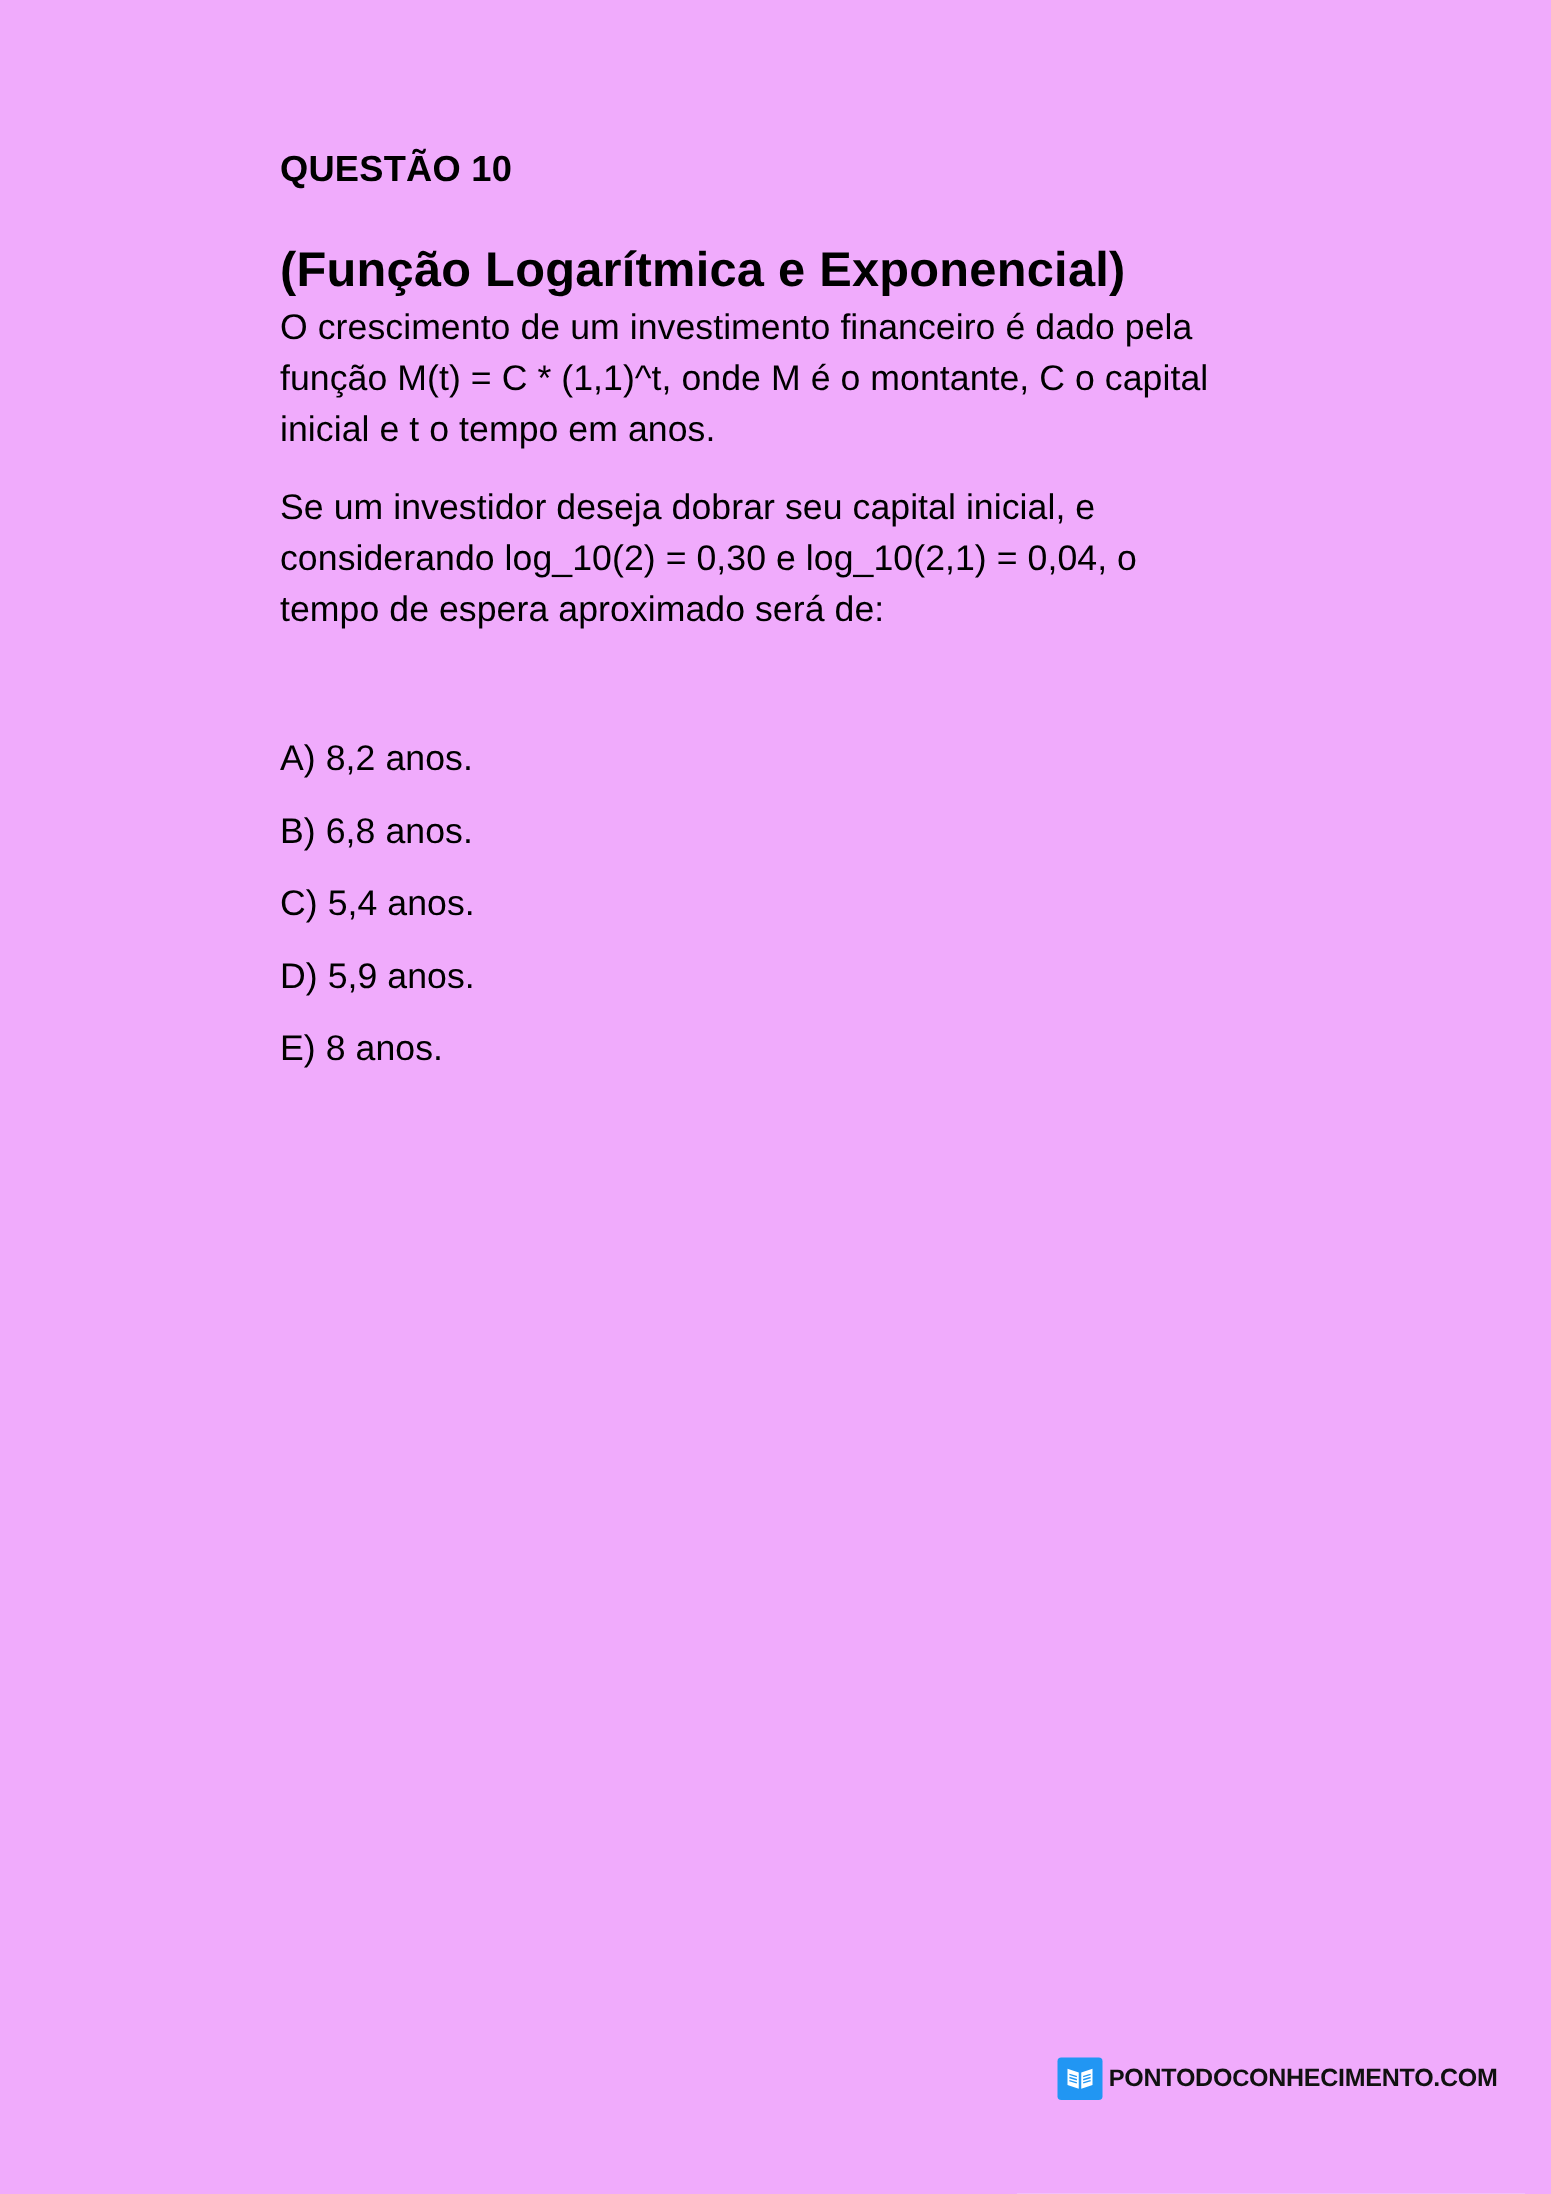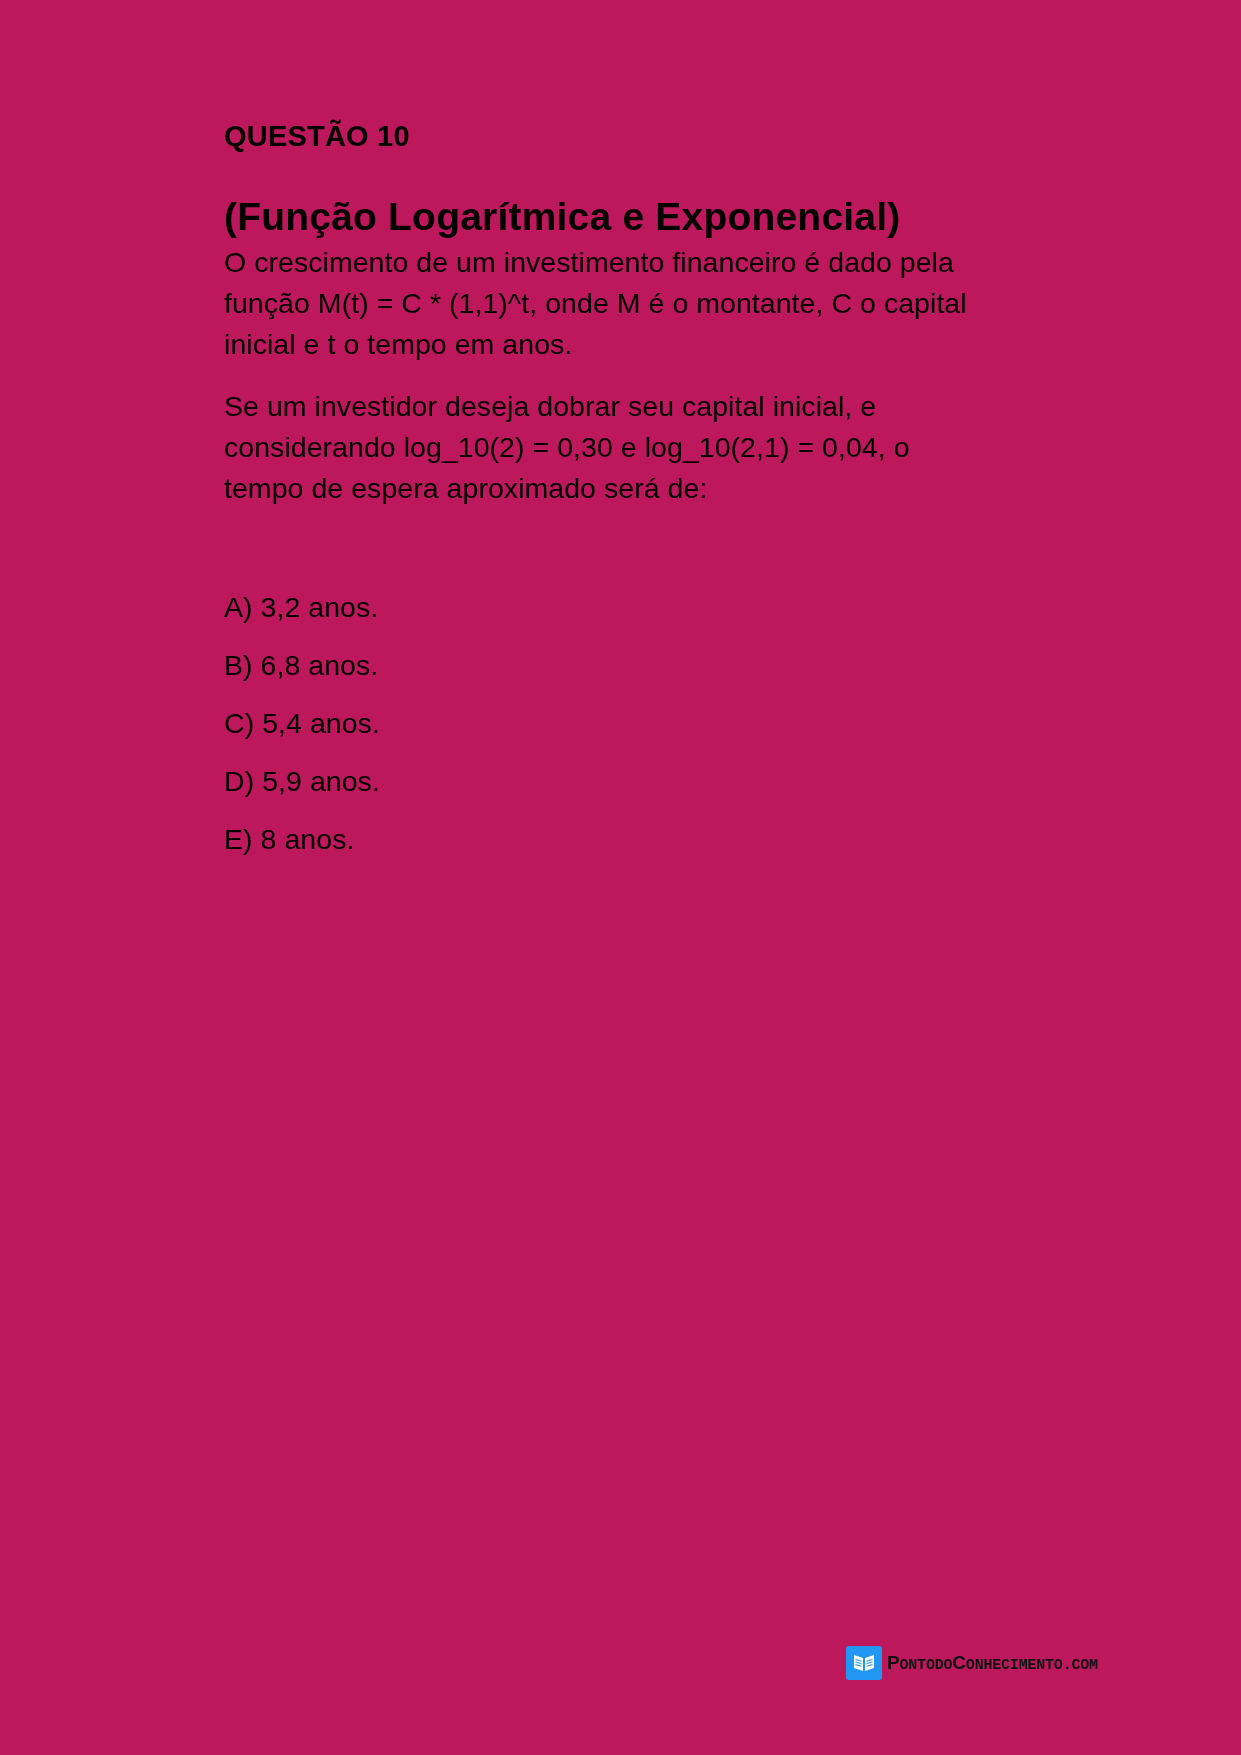--- a/index.html
+++ b/index.html
@@ -12,21 +12,21 @@
     height: 1755px;
     position: relative;
     font-family: "Liberation Sans", sans-serif;
     color: #000000;
     overflow: hidden;
   }
 
   .page {
     position: absolute;
     inset: 0;
-    background: #be185d;
+    background: #f0abfc;
     padding-left: 24px;
   }
 
   .content {
     position: absolute;
     left: 224px;
     top: 118px;
     width: 745px;
   }
 
@@ -99,40 +99,40 @@
 
   .wm-text {
     font-family: "Liberation Sans", sans-serif;
     font-weight: bold;
     color: #111111;
     margin-left: 5px;
     white-space: nowrap;
     letter-spacing: -0.2px;
   }
   .wm-text .cap { font-size: 19px; }
-  .wm-text .small { font-size: 15px; font-family: Liberation Mono, monospace; }
+  .wm-text .small { font-size: 20px; }
 </style>
 </head>
 <body>
 
 <div class="page">
 
   <div class="content">
 
     <h1 class="q-title">QUESTÃO 10</h1>
 
     <h2 class="q-subtitle">(Função Logarítmica e Exponencial)</h2>
 
     <div class="body-block">
       <p class="para">O crescimento de um investimento financeiro é dado pela função M(t) = C * (1,1)^t, onde M é o montante, C o capital inicial e t o tempo em anos.</p>
       <p class="para">Se um investidor deseja dobrar seu capital inicial, e considerando log_10(2) = 0,30 e log_10(2,1) = 0,04, o tempo de espera aproximado será de:</p>
     </div>
 
     <div class="options">
-      <p class="option">A) 3,2 anos.</p>
+      <p class="option">A) 8,2 anos.</p>
       <p class="option">B) 6,8 anos.</p>
       <p class="option">C) 5,4 anos.</p>
       <p class="option">D) 5,9 anos.</p>
       <p class="option">E) 8 anos.</p>
     </div>
 
   </div>
 
   <div class="watermark">
     <span class="wm-badge">

